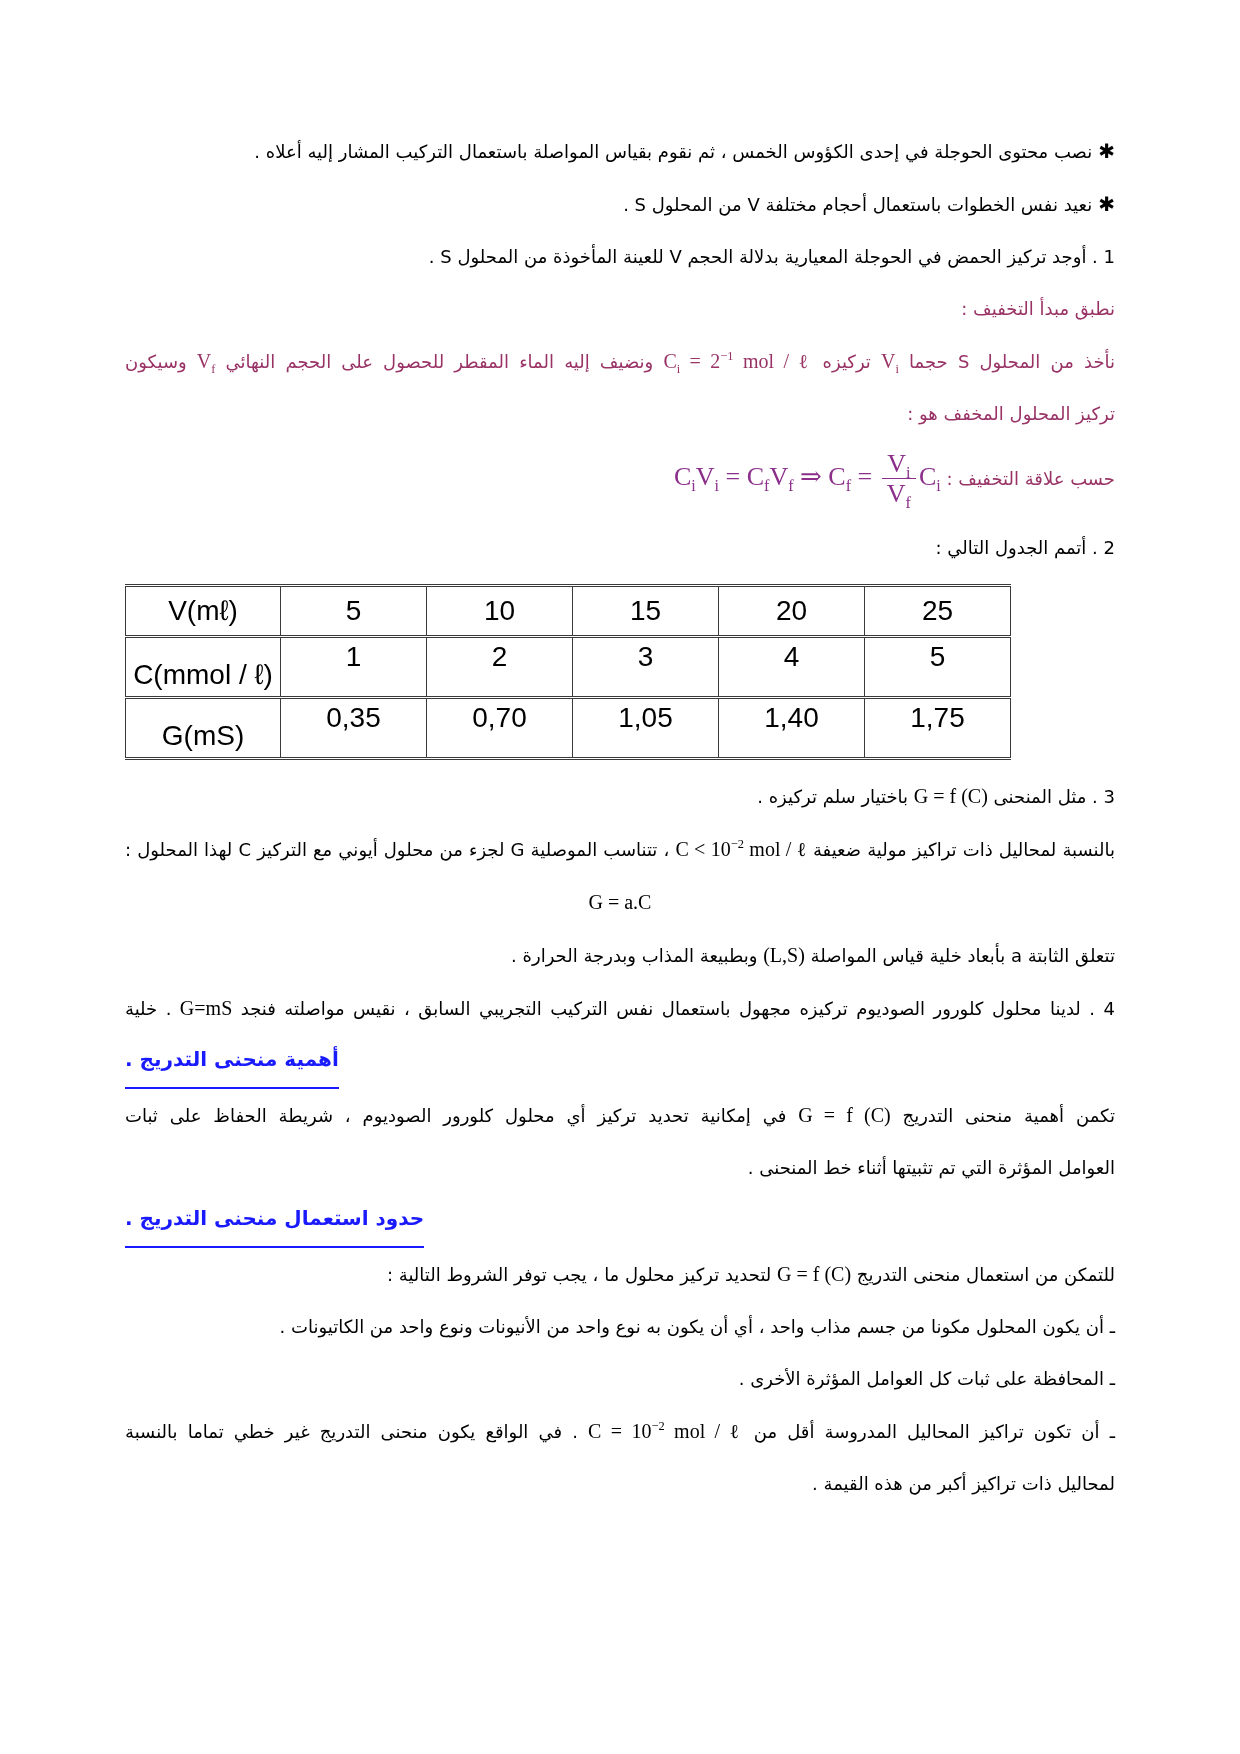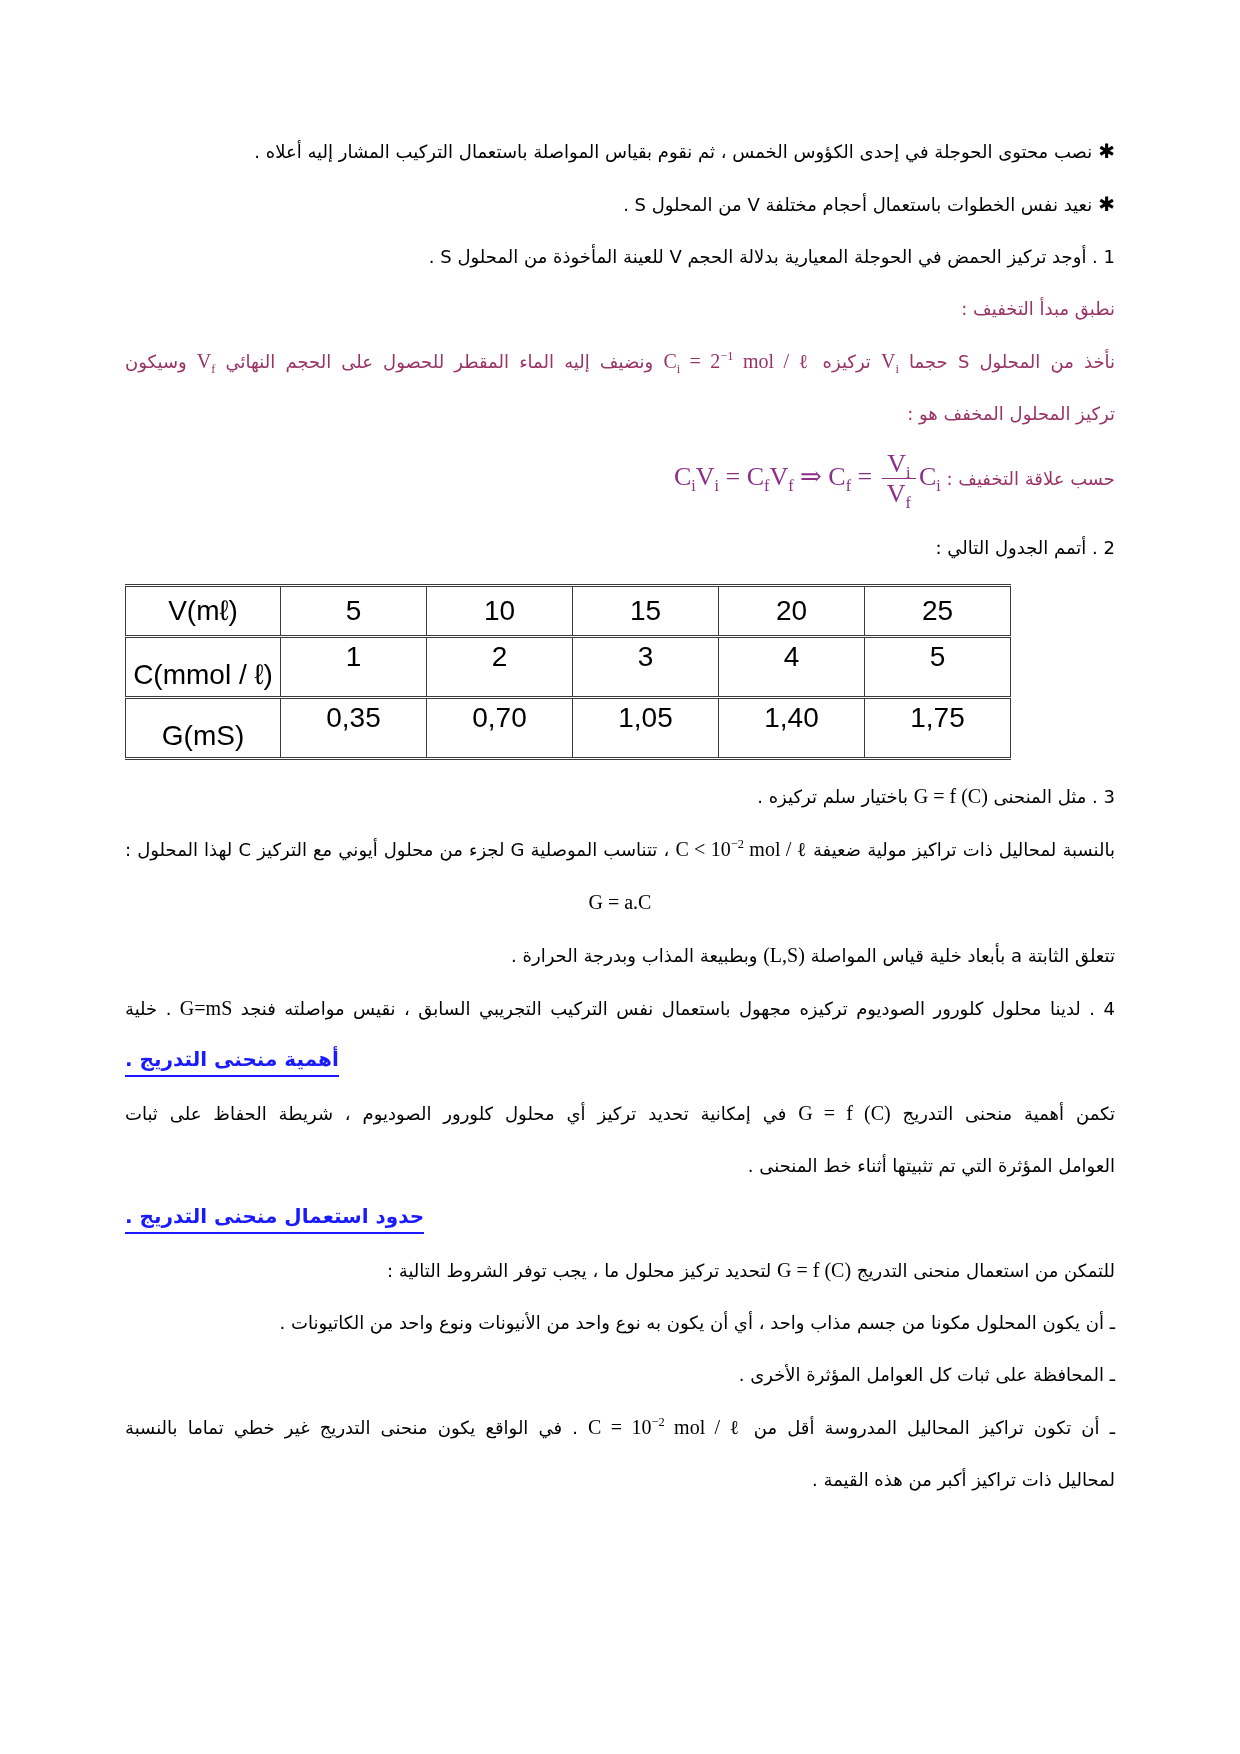--- a/index.html
+++ b/index.html
@@ -38,21 +38,21 @@
     display:inline-block;vertical-align:middle;text-align:center;
     line-height:1.05;margin:0 3px;
   }
   .frac .num{display:block;border-bottom:1.6px solid currentColor;padding:0 5px 1px 5px;}
   .frac .den{display:block;padding:1px 5px 0 5px;}
   .heading-left{
     text-align:left;line-height:52px;margin:0;
   }
   .bluehead{
     color:var(--blue);font-weight:bold;font-size:20px;
-    border-bottom:2px solid var(--blue);padding-bottom:2px;
+    border-bottom:2px solid var(--blue);padding-bottom:14px;
     display:inline-block;line-height:1.35;
   }
   table.data{
     border-collapse:collapse;direction:ltr;
     margin:10px auto 10px 0;  
     font-family:Liberation Sans, sans-serif;font-size:28px;
   }
   table.data td{
     border-left:1px solid var(--border);border-right:1px solid var(--border);
     border-top:3px double var(--border);border-bottom:3px double var(--border);

